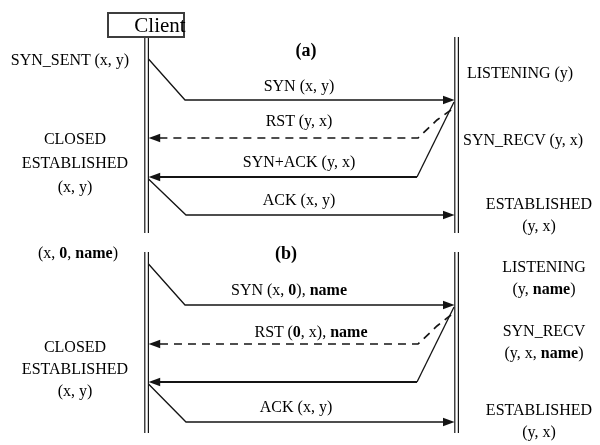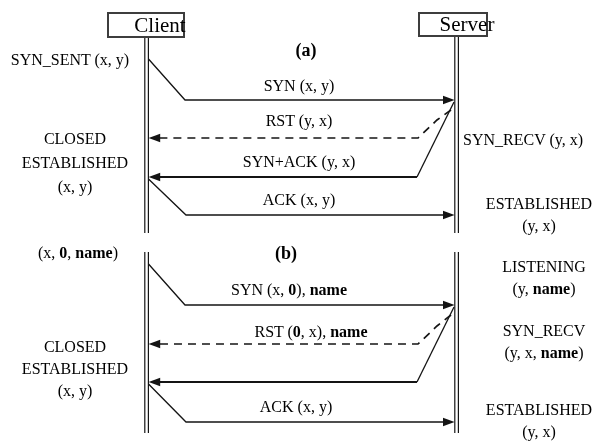--- a/index.html
+++ b/index.html
@@ -85,43 +85,41 @@
     </g>
     <g>
       <polyline class="ln" points="148.5,384 186,422 448.5,422"></polyline>
       <path class="head" d="M454.6,422 L443,417.8 L443,426.2 Z"></path>
     </g>
   </svg>
 
   <div class="box" style="left:107px; top:12px; width:78px; height:26px;">
     <span>Client</span>
   </div>
-  <div class="box" style="left:418px; top:12px; width:70px; height:25px;">
-    <span>Server</span>
-  </div>
 
   <div class="lbl ctr part-label" style="left:276px; top:41px; width:60px;">(a)</div>
   <div class="lbl ctr part-label" style="left:256px; top:244px; width:60px;">(b)</div>
 
   <div class="lbl ctr" style="left:169px; top:113px; width:260px;">RST (y, x)</div>
   <div class="lbl ctr" style="left:169px; top:78px;  width:260px;">SYN (x, y)</div>
   <div class="lbl ctr" style="left:169px; top:154px; width:260px;">SYN+ACK (y, x)</div>
   <div class="lbl ctr" style="left:169px; top:192px; width:260px;">ACK (x, y)</div>
 
   <div class="lbl ctr" style="left:159px; top:282px; width:260px;"><span style="display: inline;">SYN (x, </span><span style="font-weight: bold; display: inline;">0</span><span style="display: inline;">), </span><span style="font-weight: bold; display: inline;">name</span></div>
   <div class="lbl ctr" style="left:161px; top:324px; width:260px;"><span style="display: inline; margin-left: 40px;">RST (</span><span style="font-weight: bold; display: inline;">0</span><span style="display: inline;">, x), </span><span style="font-weight: bold; display: inline;">name</span></div>
   <div class="lbl ctr" style="left:166px; top:399px; width:260px;">ACK (x, y)</div>
 
   <div class="lbl rgt" style="left:0; top:52px; width:140px;">SYN_SENT (x, y)</div>
   <div class="lbl ctr block lh24" style="left:0; top:127px; width:134px;">
     <span>CLOSED</span>
     <span>ESTABLISHED</span>
     <span>(x, y)</span>
   </div>
 
+  <div class="lbl" style="left:467px; top:65px;">LISTENING (y)</div>
   <div class="lbl" style="left:463px; top:132px;">SYN_RECV (y, x)</div>
   <div class="lbl ctr block" style="left:464px; top:193px; width:134px;">
     <span>ESTABLISHED</span>
     <span>(y, x)</span>
   </div>
 
   <div class="lbl ctr block lh23" style="left:2px; top:241px; width:136px;">
     <span><span style="display: inline;">(x, </span><span style="font-weight: bold; display: inline;">0</span><span style="display: inline;">, </span><span style="font-weight: bold; display: inline;">name</span><span style="display: inline;">)</span></span>
   </div>
   <div class="lbl ctr block" style="left:0; top:336px; width:134px;">

